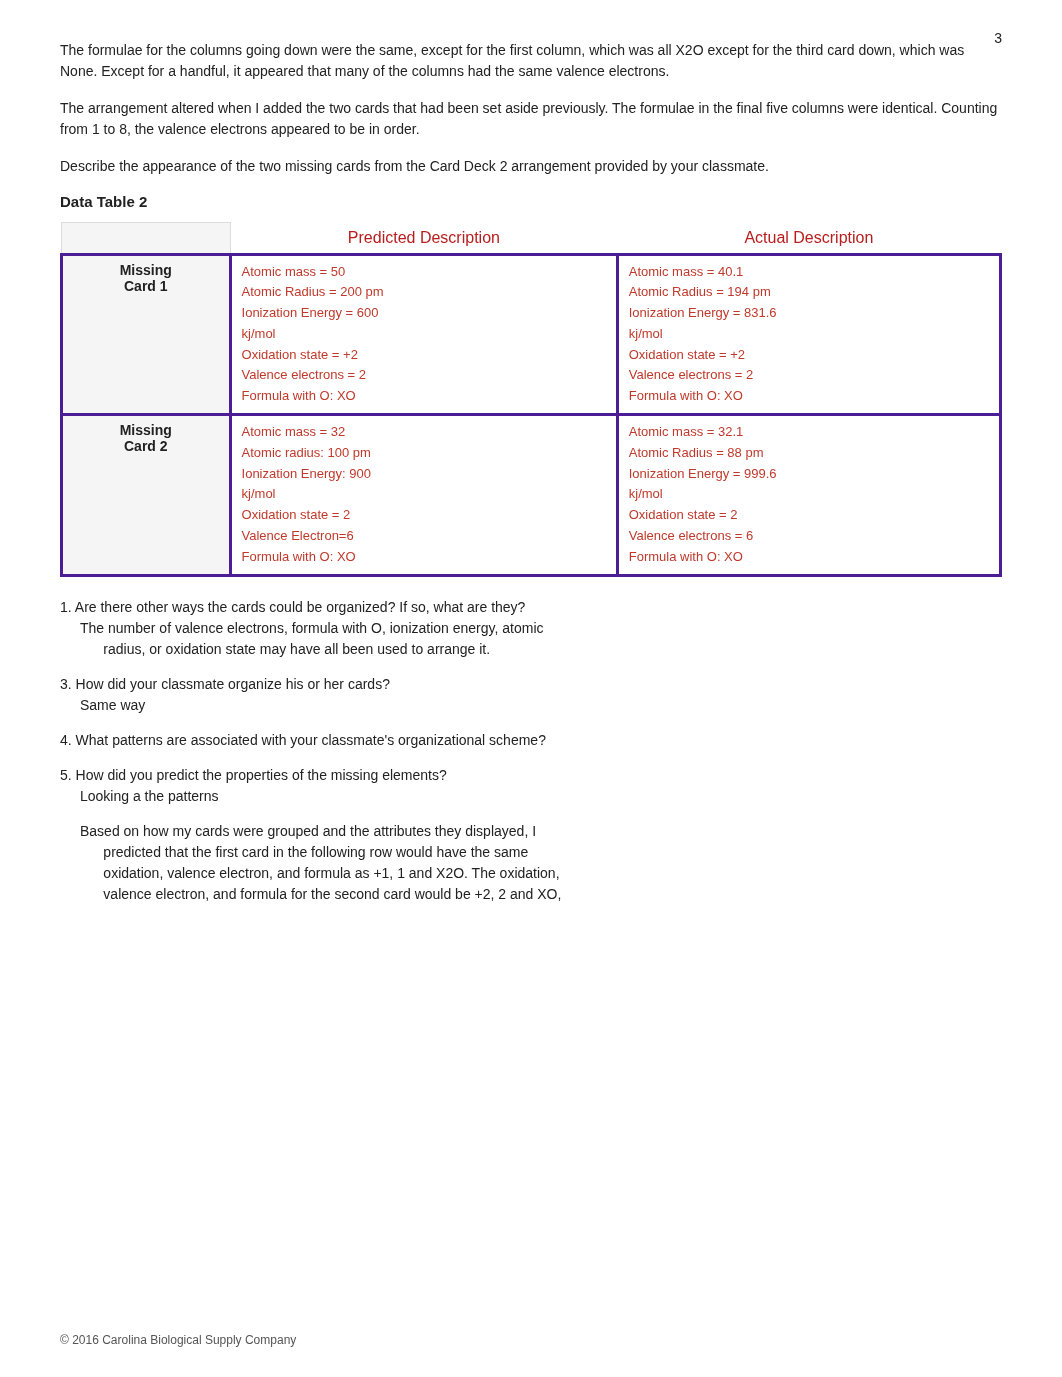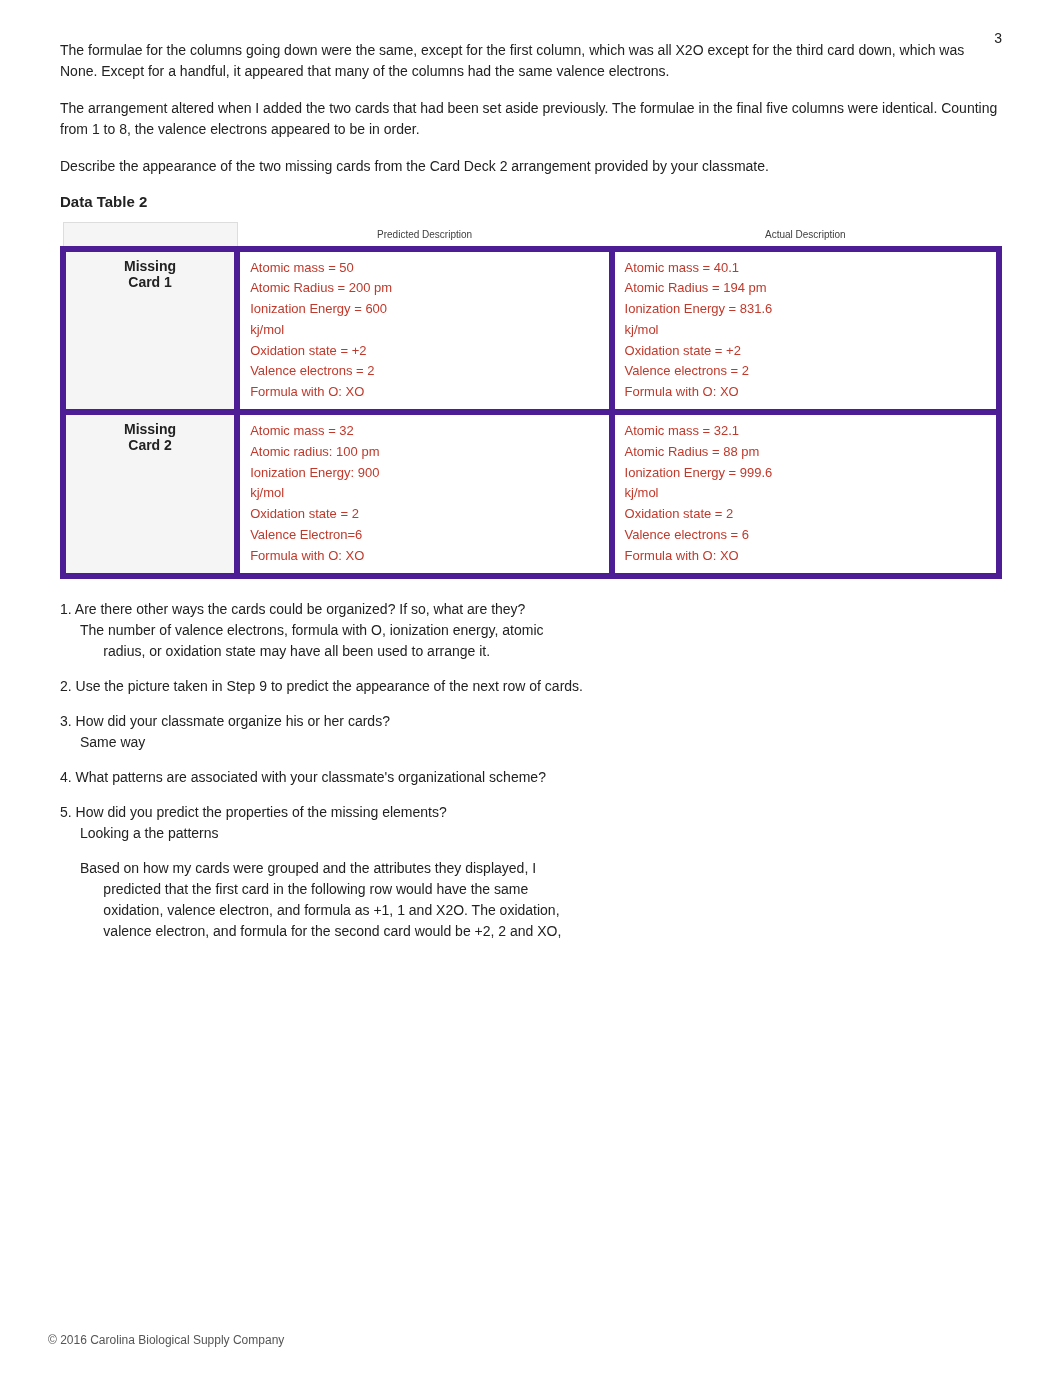--- a/index.html
+++ b/index.html
@@ -34,29 +34,29 @@
     
     .data-table {
       width: 100%;
       border-collapse: collapse;
       margin-bottom: 20px;
       font-size: 13px;
     }
     .data-table th {
       text-align: center;
       font-weight: normal;
-      font-size: 10px;
+      font-size: 16px;
       padding: 6px 10px;
       border-bottom: 1px solid #ccc;
-      color: #404040;
+      color: #b91c1c;
     }
     .data-table td {
       vertical-align: top;
       padding: 6px 10px;
-      border: 6px solid #4c1d95;
+      border: 3px solid #4c1d95;
     }
     .row-label {
       font-weight: bold;
       font-size: 14px;
       white-space: nowrap;
       text-align: center;
       background: #f5f5f5;
       border: 1px solid #ddd;
       padding: 6px 12px;
     }
@@ -84,21 +84,21 @@
       color: #222;
     }
     .qa-answer {
       font-size: 14px;
       color: #222;
       margin-left: 20px;
     }
     .footer {
       position: absolute;
       bottom: 30px;
-      left: 48px;
+      left: 60px;
       font-size: 12px;
       color: #555;
     }
   </style>
 </head>
 <body>
 
 <span class="page-number">3</span>
 
 <p class="paragraph">The formulae for the columns going down were the same, except for the first column, which was all X2O except for the third card down, which was None. Except for a handful, it appeared that many of the columns had the same valence electrons.</p>
@@ -171,24 +171,20 @@
     </tbody>
 </table>
 
 <div class="qa-section" id="qa-container">
     <div class="qa-item">
       <div class="qa-question">1. Are there other ways the cards could be organized? If so, what are they?</div>
       <div class="qa-answer" style="white-space: pre-wrap;">The number of valence electrons, formula with O, ionization energy, atomic
       radius, or oxidation state may have all been used to arrange it.</div>
     </div>
     <div class="qa-item">
-      <div class="qa-question">2. Use the picture taken in Step 9 to predict the appearance of the next row
-      of cards.</div>
-    </div>
-    <div class="qa-item">
       <div class="qa-question">3. How did your classmate organize his or her cards?</div>
       <div class="qa-answer" style="white-space: pre-wrap;">Same way</div>
     </div>
     <div class="qa-item">
       <div class="qa-question">4. What patterns are associated with your classmate's organizational
       scheme?</div>
     </div>
     <div class="qa-item">
       <div class="qa-question">5. How did you predict the properties of the missing elements?</div>
       <div class="qa-answer" style="white-space: pre-wrap;">Looking a the patterns</div>

